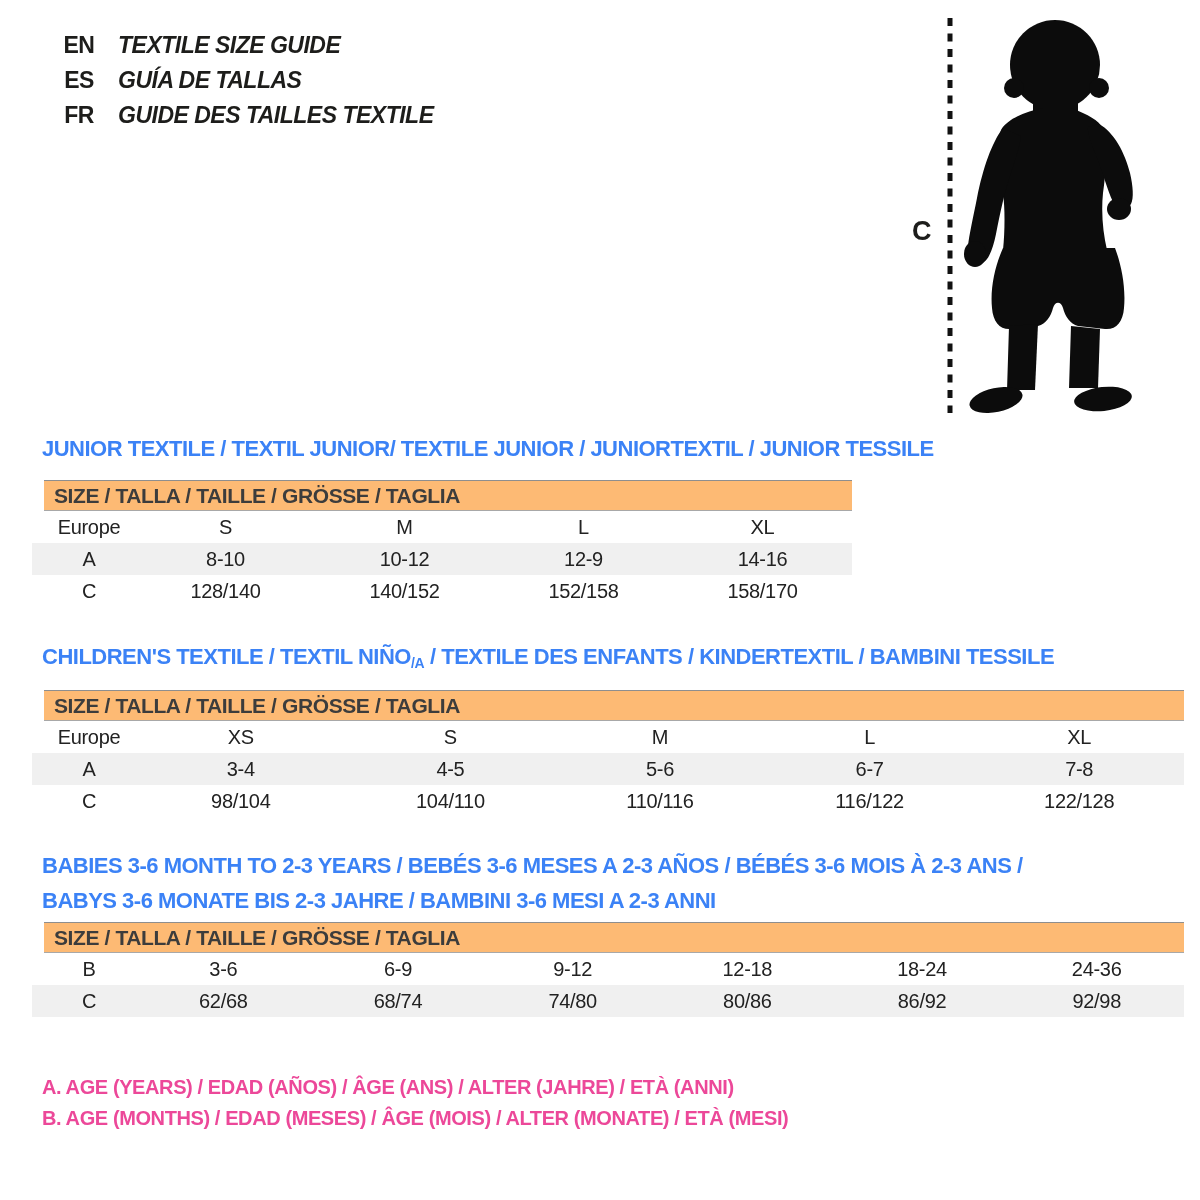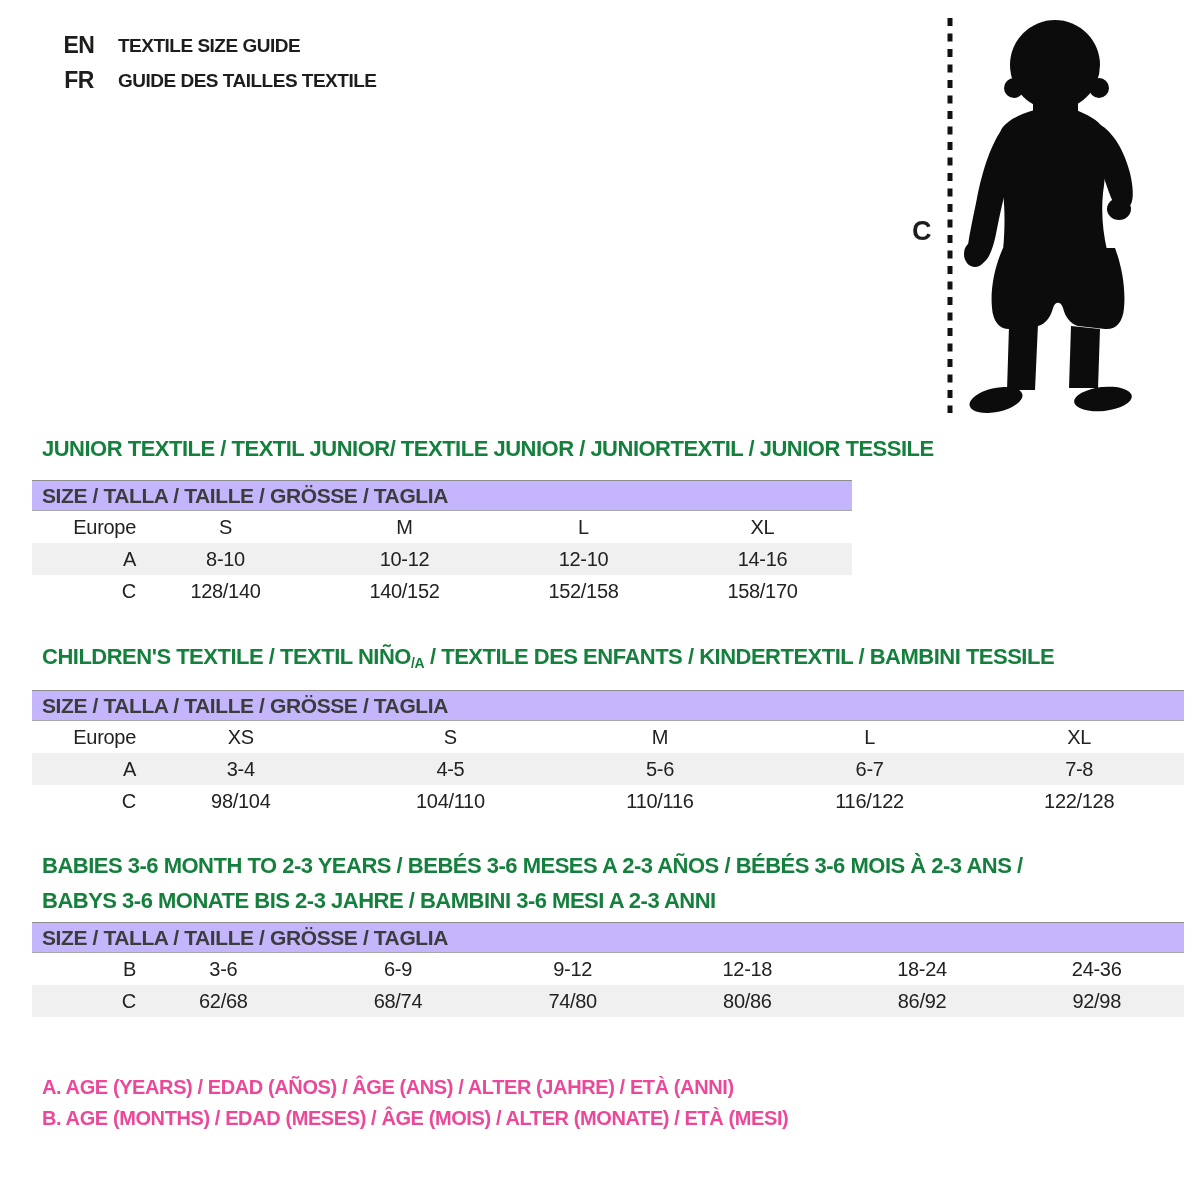--- a/index.html
+++ b/index.html
@@ -3,59 +3,63 @@
 <meta charset="utf-8">
 <style>
   * { margin:0; padding:0; box-sizing:border-box; }
   html,body { width:1200px; height:1200px; background:#ffffff; overflow:hidden; }
   body { position:relative; font-family:"Liberation Sans","DejaVu Sans",sans-serif; color:#1d1d1b; }
 
   
   .langs { position:absolute; left:40px; top:28px; }
   .lang-row { display:flex; height:35px; align-items:center; }
   .lang-code { width:78px; font-size:23px; font-weight:bold; letter-spacing:-0.5px;text-align:center; }
-  .lang-label { font-size:19px; font-weight:bold; letter-spacing:-0.5px; white-space:nowrap; }
+  .lang-label { font-size:23px; font-weight:bold; letter-spacing:-0.5px; white-space:nowrap;font-style:italic; }
 
   
   .figure-svg { position:absolute; left:893px; top:8px; width:252px; height:412px; }
   .c-label { position:absolute; left:912px; top:216px; font-size:27px; font-weight:bold; }
 
   
   .sec-title { position:absolute; left:42px; font-size:22px; font-weight:bold;
-               letter-spacing:-0.5px; white-space:nowrap; color:#15803d; }
+               letter-spacing:-0.5px; white-space:nowrap; color:#3b82f6; }
   .sec-title .subscript { font-size:14px; vertical-align:-4px; letter-spacing:-0.3px; }
   .title-junior   { top:436px; }
   .title-children { top:644px;text-align:center; }
   .title-babies   { top:848px; line-height:35px; }
 
   
   .size-table { position:absolute; left:32px; }
   .tbl-junior   { top:480px; width:820px;  }
   .tbl-children { top:690px; width:1152px; }
   .tbl-babies   { top:922px; width:1152px; }
-  .header-bar { height:31px; background:#c4b5fd; border-top:1px solid #8e8e8e;
+  .header-bar { height:31px; background:#fdba74; border-top:1px solid #8e8e8e;
                 border-bottom:1px solid #a8a8a8; font-size:21px; font-weight:bold;
-                color:#3c3c3c; letter-spacing:-0.4px; line-height:29px; padding-left:10px; }
+                color:#3c3c3c; letter-spacing:-0.4px; line-height:29px; padding-left:10px;margin-left:12px; }
   .trow { display:flex; height:32px; align-items:center; }
   .trow.shade { background:#f0f0f0; }
   .tcell { flex:1; text-align:center; font-size:20px; letter-spacing:-0.3px; color:#222; }
-  .tcell.label { flex:0 0 104px; text-align:right; padding-left:10px; }
+  .tcell.label { flex:0 0 104px; text-align:center; padding-left:10px; }
 
   
   .legend { position:absolute; left:42px; top:1072px; }
   .legend-line { font-size:20px; font-weight:bold; letter-spacing:-0.4px;
                  line-height:31px; white-space:nowrap; color:#ec4899; }
 </style>
 </head>
 <body>
 
 <div class="langs">
     <div class="lang-row">
       <div class="lang-code">EN</div>
       <div class="lang-label">TEXTILE SIZE GUIDE</div>
+    </div>
+    <div class="lang-row">
+      <div class="lang-code">ES</div>
+      <div class="lang-label">GUÍA DE TALLAS</div>
     </div>
     <div class="lang-row">
       <div class="lang-code">FR</div>
       <div class="lang-label">GUIDE DES TAILLES TEXTILE</div>
     </div>
   </div>
 
 <svg class="figure-svg" viewBox="0 0 252 412">
   <line x1="57" y1="10" x2="57" y2="405" stroke="#111111" stroke-width="5" stroke-dasharray="8 7.5"></line>
   <g fill="#0c0c0c">
@@ -93,21 +97,21 @@
       <div class="tcell label">Europe</div>
       <div class="tcell">S</div>
       <div class="tcell">M</div>
       <div class="tcell">L</div>
       <div class="tcell">XL</div>
     </div>
     <div class="trow shade">
       <div class="tcell label">A</div>
       <div class="tcell">8-10</div>
       <div class="tcell">10-12</div>
-      <div class="tcell">12-10</div>
+      <div class="tcell">12-9</div>
       <div class="tcell">14-16</div>
     </div>
     <div class="trow">
       <div class="tcell label">C</div>
       <div class="tcell">128/140</div>
       <div class="tcell">140/152</div>
       <div class="tcell">152/158</div>
       <div class="tcell">158/170</div>
     </div>
   </div>

